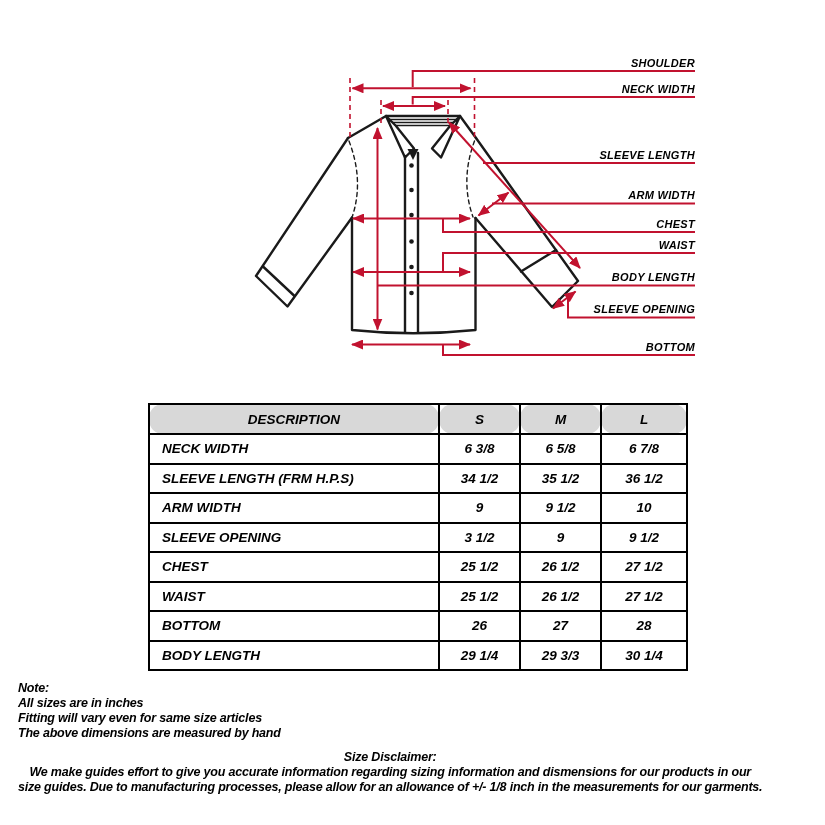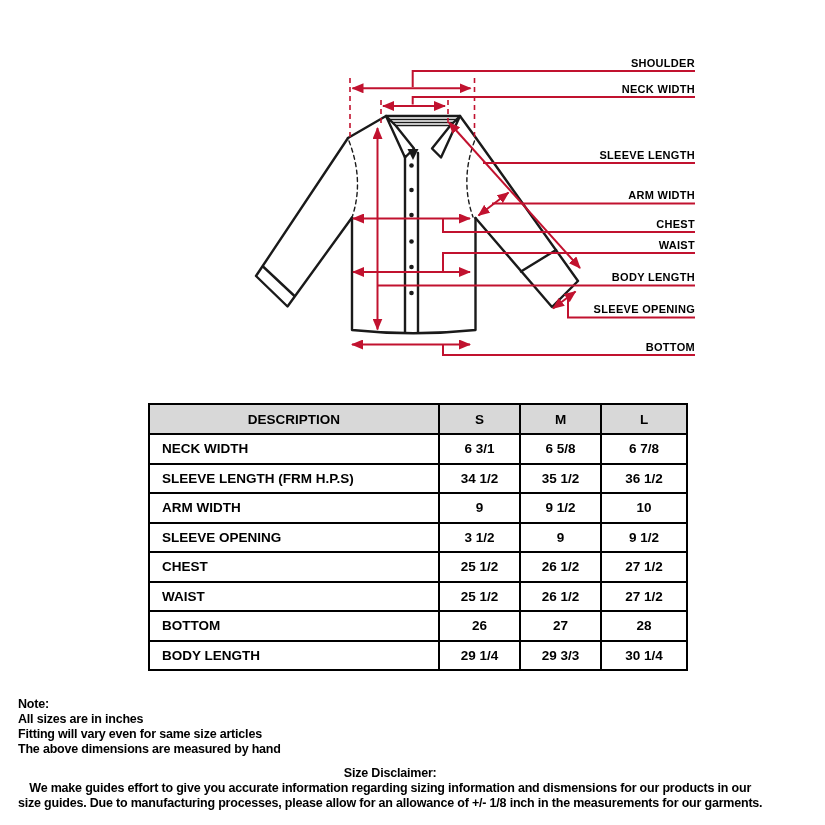--- a/index.html
+++ b/index.html
@@ -4,21 +4,21 @@
 <style>
   html,body { margin:0; padding:0; }
   body {
     width:825px; height:825px;
     background:#ffffff;
     font-family:"Liberation Sans", sans-serif;
     position:relative;
     overflow:hidden;
     color:#000;
   }
-  .stage { position:absolute; inset:0; }
+  .stage { position:absolute; inset:0;font-style:italic; }
   svg.diagram { position:absolute; left:0; top:0; }
 
   .diagram-label {
     position:absolute;
     right:130px;
     font-size:11px;
     font-weight:bold;
     letter-spacing:0.3px;
     line-height:12px;
     white-space:nowrap;
@@ -36,34 +36,34 @@
     border:2px solid #000;
     font-weight:bold;
     font-size:13.5px;
     box-sizing:border-box;
     white-space:nowrap;
   }
   table.size-table th {
     height:30px;
     background:#d8d8d8;
     text-align:center;
+    border-radius:14px;
   }
   table.size-table td { height:29.5px; background:#fff; }
   td.desc { text-align:left; padding-left:12px; }
   td.val  { text-align:center; }
 
   .notes-block {
     position:absolute;
     left:18px;
     font-size:12.5px;
     font-weight:bold;
     line-height:15px;
     letter-spacing:-0.2px;
     white-space:nowrap;
-    margin-top:16px;
   }
   .notes-block.notes { top:681px; }
   .notes-block.disclaimer { top:750px;text-align:center; }
 </style>
 </head>
 <body>
 
 <div class="stage">
 
   <svg class="diagram" width="825" height="390" viewBox="0 0 825 390">
@@ -184,21 +184,21 @@
       <tr>
         <th>DESCRIPTION</th>
         <th>S</th>
         <th>M</th>
         <th>L</th>
       </tr>
     </thead>
     <tbody>
         <tr>
           <td class="desc">NECK WIDTH</td>
-          <td class="val">6 3/1</td>
+          <td class="val">6 3/8</td>
           <td class="val">6 5/8</td>
           <td class="val">6 7/8</td>
         </tr>
         <tr>
           <td class="desc">SLEEVE LENGTH (FRM H.P.S)</td>
           <td class="val">34 1/2</td>
           <td class="val">35 1/2</td>
           <td class="val">36 1/2</td>
         </tr>
         <tr>

